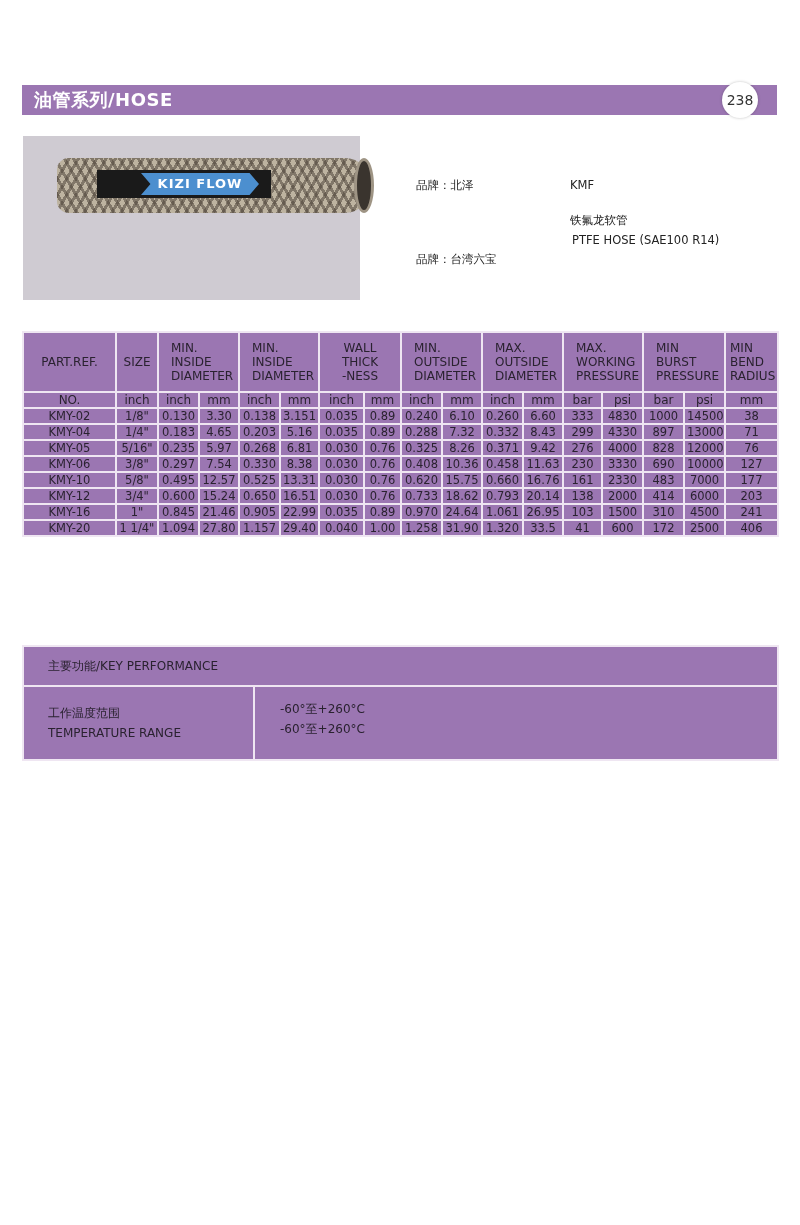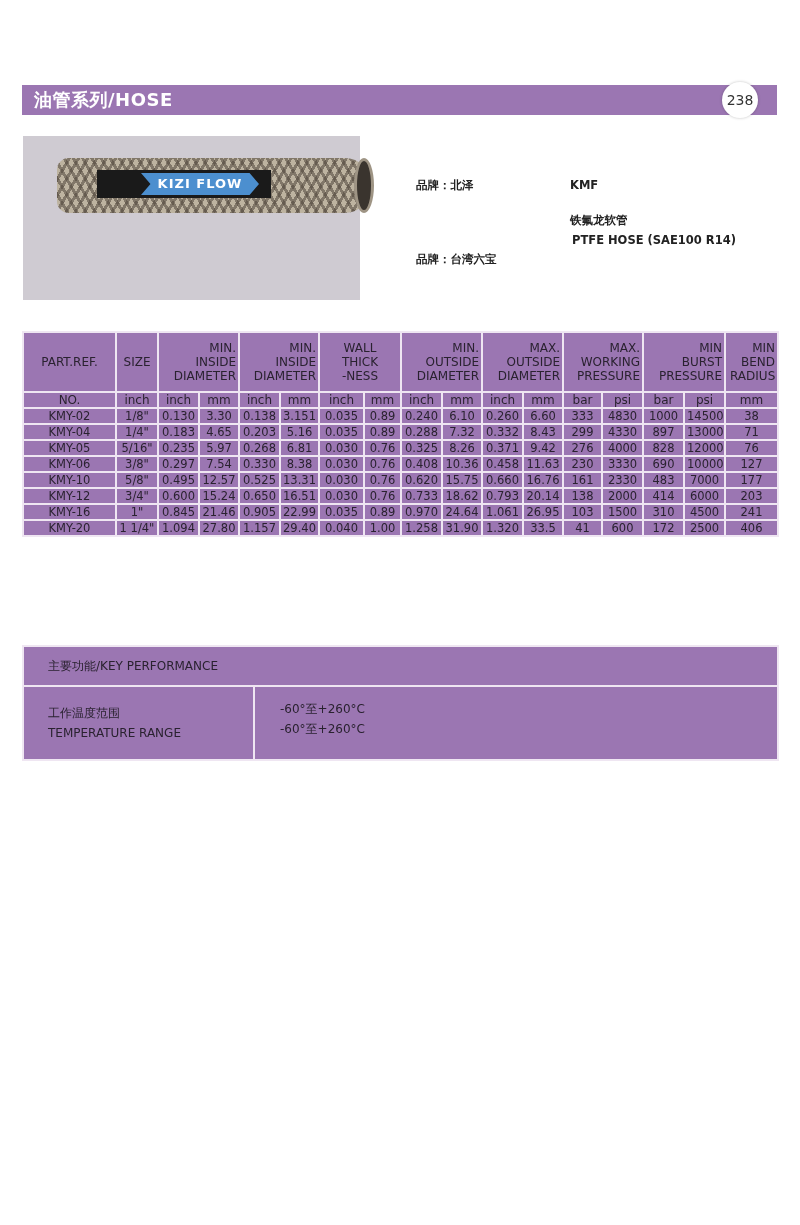--- a/index.html
+++ b/index.html
@@ -26,28 +26,28 @@
   .hose2 { top:103px; }
   .label-kizi { position:absolute; left:40px; top:12px; width:174px; height:28px; background:#1a1a1a; }
   .label-kizi .arrow { position:absolute; left:44px; top:3px; width:118px; height:22px;
                        background:#4c8fcf;
                        clip-path:polygon(0 0, 92% 0, 100% 50%, 92% 100%, 0 100%, 8% 50%);
                        color:#fff; font-size:13px; font-weight:bold; line-height:22px; text-align:center;
                        letter-spacing:1px; }
   .label-lead { position:absolute; left:40px; top:12px; width:170px; height:30px; background:#e1c963;
                 color:#222; font-size:20px; line-height:30px; text-align:center; }
 
-  .info { position:absolute; font-size:11.5px; color:#222;font-weight:bold; }
+  .info { position:absolute; font-size:11.5px; color:#222; }
 
   table.spec { position:absolute; left:22px; top:331px; width:755px; border-collapse:collapse;
                table-layout:fixed; }
   table.spec td { background:#9b76b2; border:2px solid #efe6f2; padding:0 2px; font-size:11.5px;
                   color:#2a2230; text-align:center; white-space:nowrap; overflow:hidden; }
   table.spec tr.hdr td { height:58px; font-size:12px; line-height:14px; }
-  table.spec tr.hdr td.left { text-align:right; padding-left:12px; }
+  table.spec tr.hdr td.left { text-align:left; padding-left:12px; }
   table.spec tr.units td { height:14px; line-height:14px; font-size:12px; }
   table.spec tr.row td { height:14px; line-height:14px; }
 
   table.perf { position:absolute; left:22px; top:645px; width:755px; border-collapse:collapse;
                table-layout:fixed; }
   table.perf td { background:#9b76b2; border:2px solid #efe6f2; font-size:12px; color:#2a2230;
                   vertical-align:middle; }
   table.perf .hdrcell { height:36px; padding-left:24px; }
   table.perf .lbl { height:70px; padding-left:24px; line-height:20px; }
   table.perf .val { padding-left:25px; line-height:20px; }

